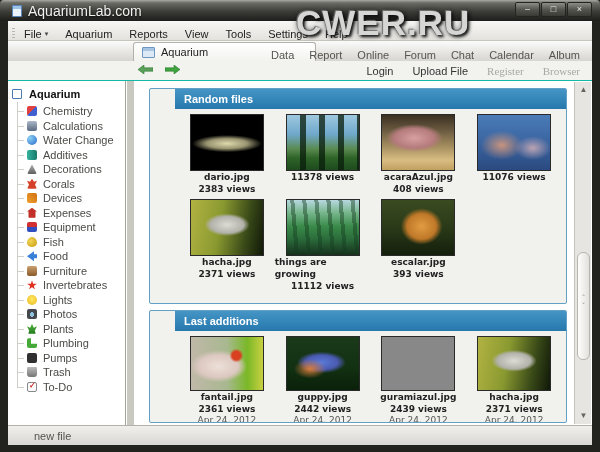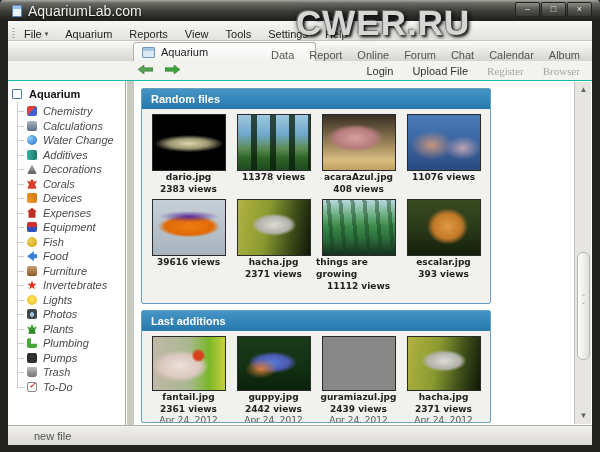--- a/index.html
+++ b/index.html
@@ -55,21 +55,21 @@
   
   .main { position:absolute; top:81px; left:8px; width:584px; height:344px; background:#fff; }
   .sidebar { position:absolute; left:0; top:0; width:118px; height:344px; background:#fff;
     border-right:1px solid #a3a29b; padding-top:5px; overflow:hidden; }
   .splitter { position:absolute; left:119px; top:0; width:7px; height:344px; background:#c9c8c1; }
   .content { position:absolute; left:126px; top:0; width:458px; height:344px; background:#fff; overflow:hidden; }
 
   
   .root-row { display:flex; align-items:center; gap:7px; padding-left:4px; height:16px; font-weight:bold; color:#111; }
   .root-icon { width:10px; height:10px; background:#fff; border:1px solid #4a7ab0; border-radius:1px; }
-  .tree { position:relative; margin-top:2px;font-style:italic; }
+  .tree { position:relative; margin-top:2px; }
   .tree::before { content:""; position:absolute; left:9px; top:-2px; bottom:7px; width:1px; background:#cfcfc9; }
   .trow { position:relative; display:flex; align-items:center; gap:6px; height:14.5px; padding-left:19px; color:#4a4a46; }
   .trow::before { content:""; position:absolute; left:9px; top:50%; width:7px; height:1px; background:#cfcfc9; }
   .ti { width:10px; height:10px; display:inline-block; border-radius:2px; flex:none; }
 
   [data-icon="chemistry-flask"] { background:linear-gradient(135deg,#e04040 50%,#4060d0 50%); }
   [data-icon="calculator"]      { background:linear-gradient(180deg,#aab8c8,#5a6a80); }
   [data-icon="water-change"]    { background:radial-gradient(circle at 30% 30%,#8ad0f0,#2a6ad0); border-radius:50%; }
   [data-icon="additives-tube"]  { background:linear-gradient(90deg,#35b2a0,#187a6a); }
   [data-icon="coral"]           { background:#d5402a; clip-path:polygon(50% 0,70% 30%,100% 20%,80% 60%,100% 100%,0 100%,20% 60%,0 20%,30% 30%); }
@@ -84,21 +84,21 @@
   [data-icon="lights-bulb"]     { background:radial-gradient(circle at 50% 40%,#ffe860,#e8b820); border-radius:50%; }
   [data-icon="photos-camera"]   { background:radial-gradient(circle at 50% 55%,#90c0e0 0 28%,#44484c 32%); }
   [data-icon="plants"]          { background:linear-gradient(#54b442,#217a1a); clip-path:polygon(50% 0,68% 40%,100% 25%,78% 70%,88% 100%,12% 100%,22% 70%,0 25%,32% 40%); }
   [data-icon="plumbing-pipe"]   { background:#46a838; clip-path:polygon(0 0,40% 0,40% 55%,100% 55%,100% 100%,0 100%); }
   [data-icon="pumps"]           { background:#303030; }
   [data-icon="trash-bin"]       { background:linear-gradient(#bcbcbc,#757575); border-radius:1px 1px 3px 3px; }
   [data-icon="todo-clipboard"]  { background:#fafafa; border:1px solid #888; position:relative; }
   [data-icon="todo-clipboard"]::after { content:"✓"; position:absolute; left:1px; top:-2px; color:#d02020; font-size:8px; font-weight:bold; }
 
   
-  .panel { position:absolute; left:7px; width:350px; background:#f1f1ed; border:1px solid #63a0c6; border-radius:2px; overflow:hidden; }
+  .panel { position:absolute; left:15px; width:418px; background:#f1f1ed; border:1px solid #63a0c6; border-radius:2px; overflow:hidden;padding-left:25px; }
   .panel-hdr { height:20px; background:linear-gradient(180deg,#4596c6,#2677ac); color:#fff; font-weight:bold;
     display:flex; align-items:center; padding-left:9px; font-size:11px; }
   #panel-random { top:7px; height:216px; }
   #panel-last { top:229px; height:113px; }
   .grid { display:grid; grid-template-columns:repeat(4,1fr); padding:5px 4px 0 4px; row-gap:4px; }
   .cell { display:flex; flex-direction:column; align-items:center; }
   .thumb { width:74px; height:57px; border:1px solid #2a2a2a; background:#888; }
   #panel-last .thumb { height:55px; }
   .fname, .views { font-family:"DejaVu Sans", sans-serif; font-size:9px; font-weight:bold; color:#222; line-height:12px; }
   .fdate { font-family:"DejaVu Sans", sans-serif; font-size:9px; color:#555; line-height:11px; }
@@ -315,24 +315,20 @@
         <div class="cell">
           <div class="thumb" data-thumb="acara"></div>
           <span class="fname">acaraAzul.jpg</span>
             <span class="views">408 views</span>
         </div>
         <div class="cell">
           <div class="thumb" data-thumb="reef"></div>
           <span class="views">11076 views</span>
         </div>
         <div class="cell">
-          <div class="thumb" data-thumb="orangefish"></div>
-          <span class="views">39616 views</span>
-        </div>
-        <div class="cell">
           <div class="thumb" data-thumb="hacha"></div>
           <span class="fname">hacha.jpg</span>
             <span class="views">2371 views</span>
         </div>
         <div class="cell">
           <div class="thumb" data-thumb="plants"></div>
           <span class="fname">things are growing</span>
             <span class="views">11112 views</span>
         </div>
         <div class="cell">

